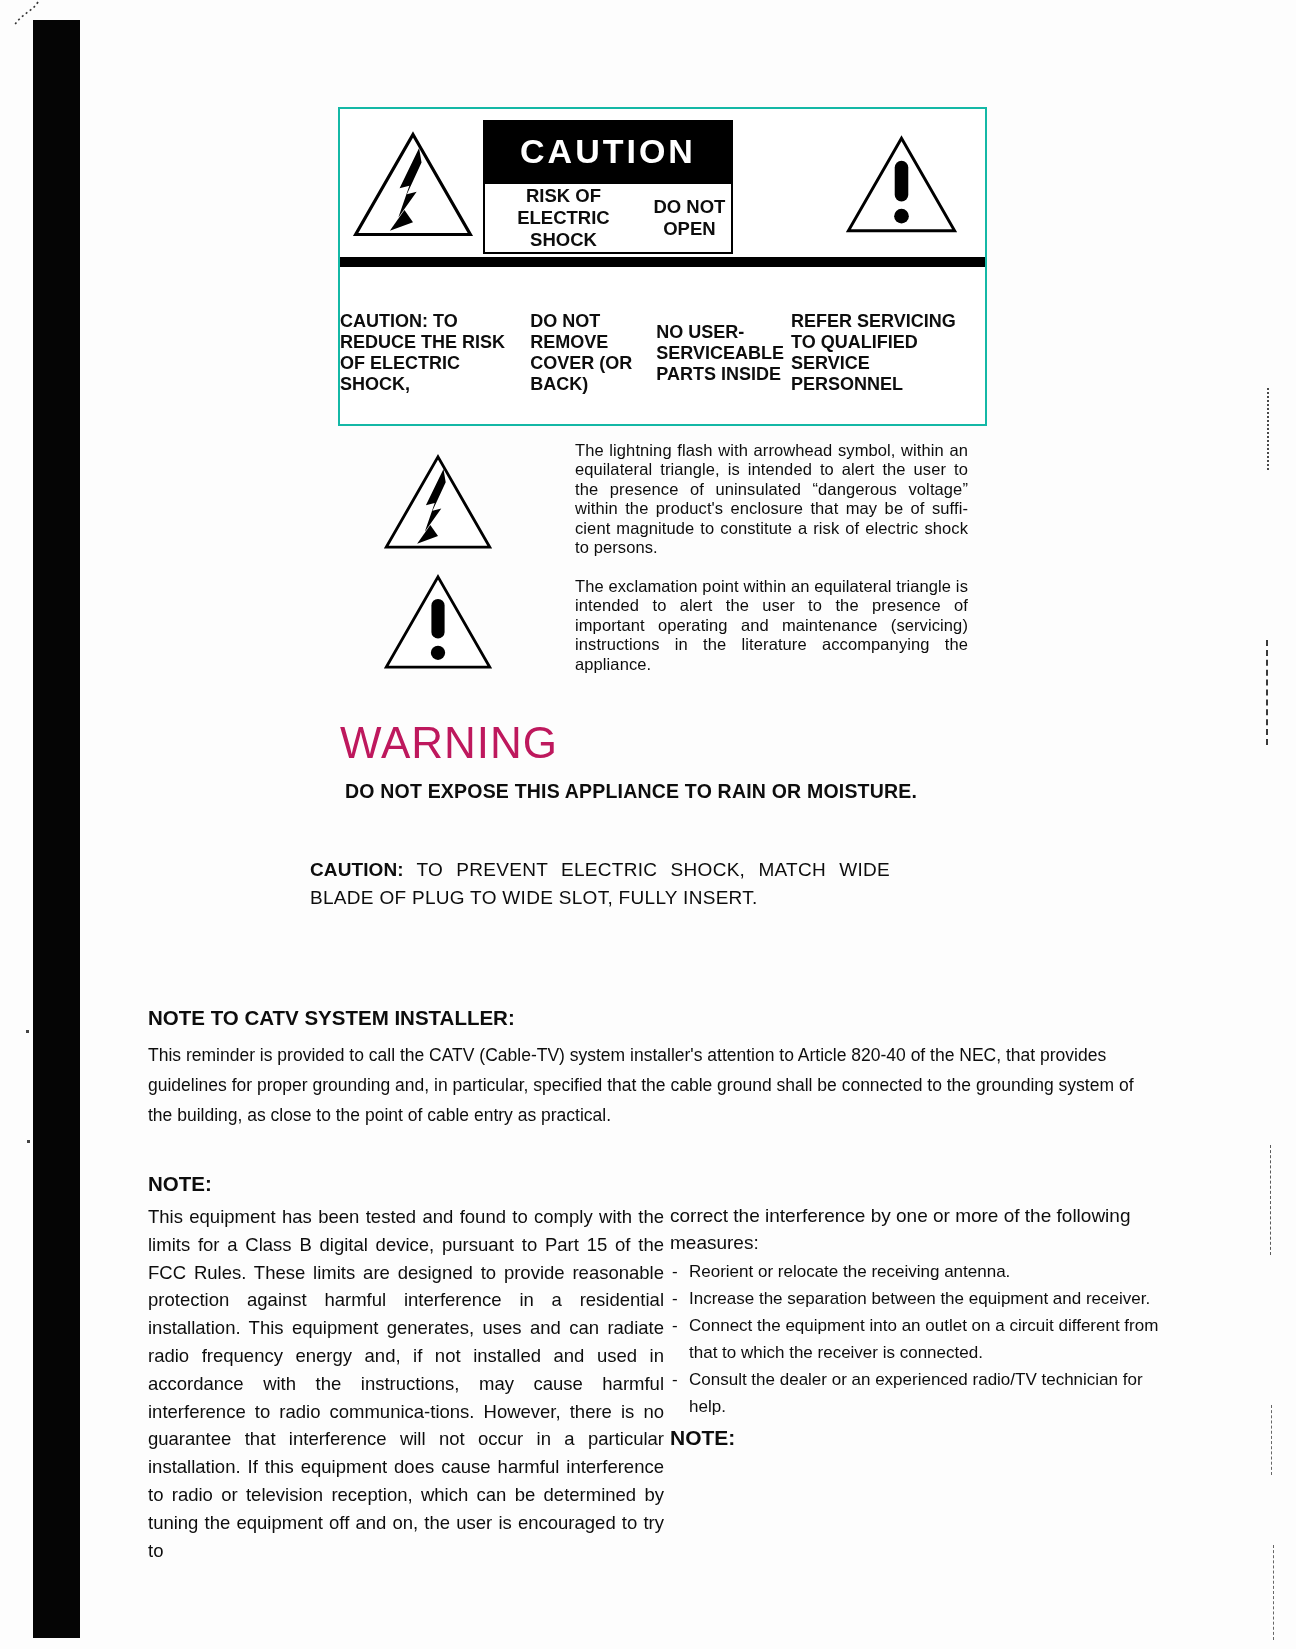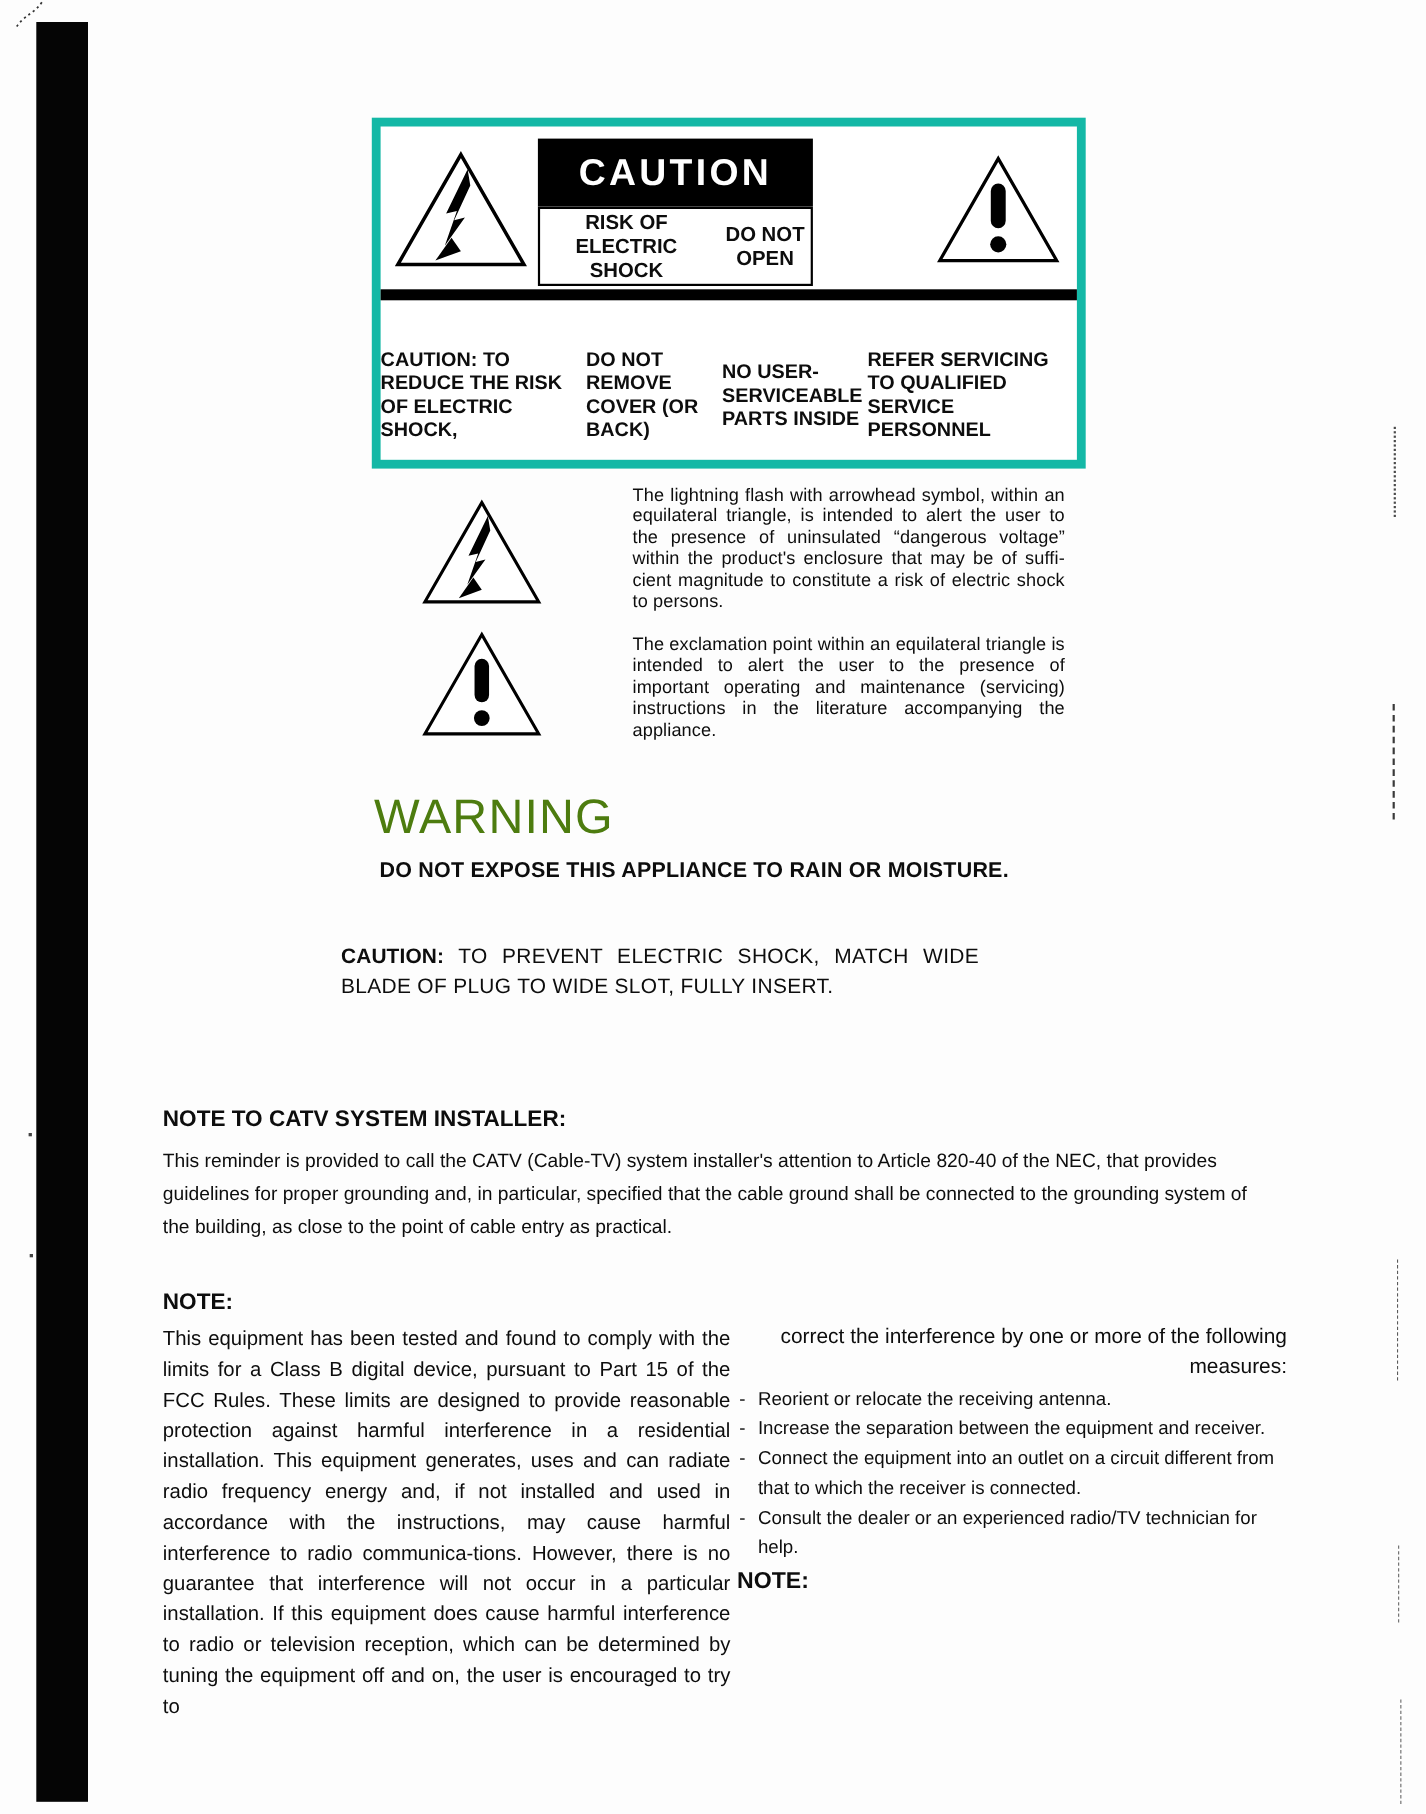--- a/index.html
+++ b/index.html
@@ -5,48 +5,48 @@
   html,body{margin:0;padding:0;background:#fff;}
   #page{
     position:relative;width:1296px;height:1649px;background:#fdfdfd;overflow:hidden;
     font-family:"Liberation Sans",sans-serif;color:#0d0d0d;
   }
   .abs{position:absolute;}
   
   #left-bar{left:33px;top:20px;width:47px;height:1618px;background:#050505;}
   .edge-line{width:0;}
   
-  #caution-box{left:338px;top:107px;width:649px;height:319px;border:8px solid #14b8a6;background:#fff;box-sizing:border-box;}
+  #caution-box{left:338px;top:107px;width:649px;height:319px;border:2px solid #14b8a6;background:#fff;box-sizing:border-box;}
   #cb-title-box{position:absolute;left:143px;top:11px;width:250px;height:62px;background:#000;color:#fff;
     display:flex;align-items:center;justify-content:center;font-weight:bold;font-size:34px;letter-spacing:3px;}
   #cb-sub-box{position:absolute;left:143px;top:73px;width:246px;height:68px;border:2px solid #000;background:#fff;
     display:flex;align-items:center;justify-content:center;gap:6px;
     font-weight:bold;font-size:18.5px;text-align:center;}
   #cb-divider{position:absolute;left:0;top:148px;width:100%;height:10px;background:#000;}
   #cb-lines{position:absolute;left:0;top:162px;width:100%;height:140px;display:flex;
     justify-content:space-between;align-items:center;font-weight:bold;font-size:18px;padding-top:12px;}
   .tri-icon{position:absolute;}
   
   .sym-text{font-size:16.5px;line-height:19.4px;text-align:justify;letter-spacing:0.1px;}
   
-  #warning-title{left:340px;top:718px;font-size:44px;letter-spacing:1px;color:#4d7c0f;}
+  #warning-title{left:340px;top:718px;font-size:44px;letter-spacing:1px;color:#be185d;}
   #warning-lines{left:345px;top:776px;font-weight:bold;font-size:19.5px;line-height:31px;letter-spacing:0.2px;}
   
   .note-block{width:580px;font-size:19px;line-height:28px;letter-spacing:0.3px;}
   .note-block b{letter-spacing:0.1px;}
   #caution-note{left:310px;top:856px;text-align:justify;}
   #attention-note{left:310px;top:918px;}
   
   #catv-heading{left:148px;top:1006px;font-weight:bold;font-size:20.5px;}
   #catv-body{left:148px;top:1040px;width:1008px;font-size:17.5px;line-height:30px;}
   
   #fcc-heading{left:148px;top:1172px;font-weight:bold;font-size:20.5px;}
   #fcc-left{left:148px;top:1203px;width:516px;font-size:18.5px;line-height:27.8px;text-align:justify;}
   #fcc-right{left:670px;top:1202px;width:500px;}
-  #fcc-right .intro{font-size:19px;line-height:27px;text-align:right;}
+  #fcc-right .intro{font-size:19px;line-height:27px;}
   #fcc-right .bullets{margin-top:2px;font-size:17px;line-height:27px;}
   .bullet{position:relative;padding-left:19px;}
   .bullet .marker{position:absolute;left:2px;top:0;}
   #note2-heading{font-weight:bold;font-size:21px;margin-top:6px;}
   #note2-body{font-size:19px;line-height:27px;margin-top:4px;}
   svg{display:block;}
 </style>
 </head>
 <body>
 

